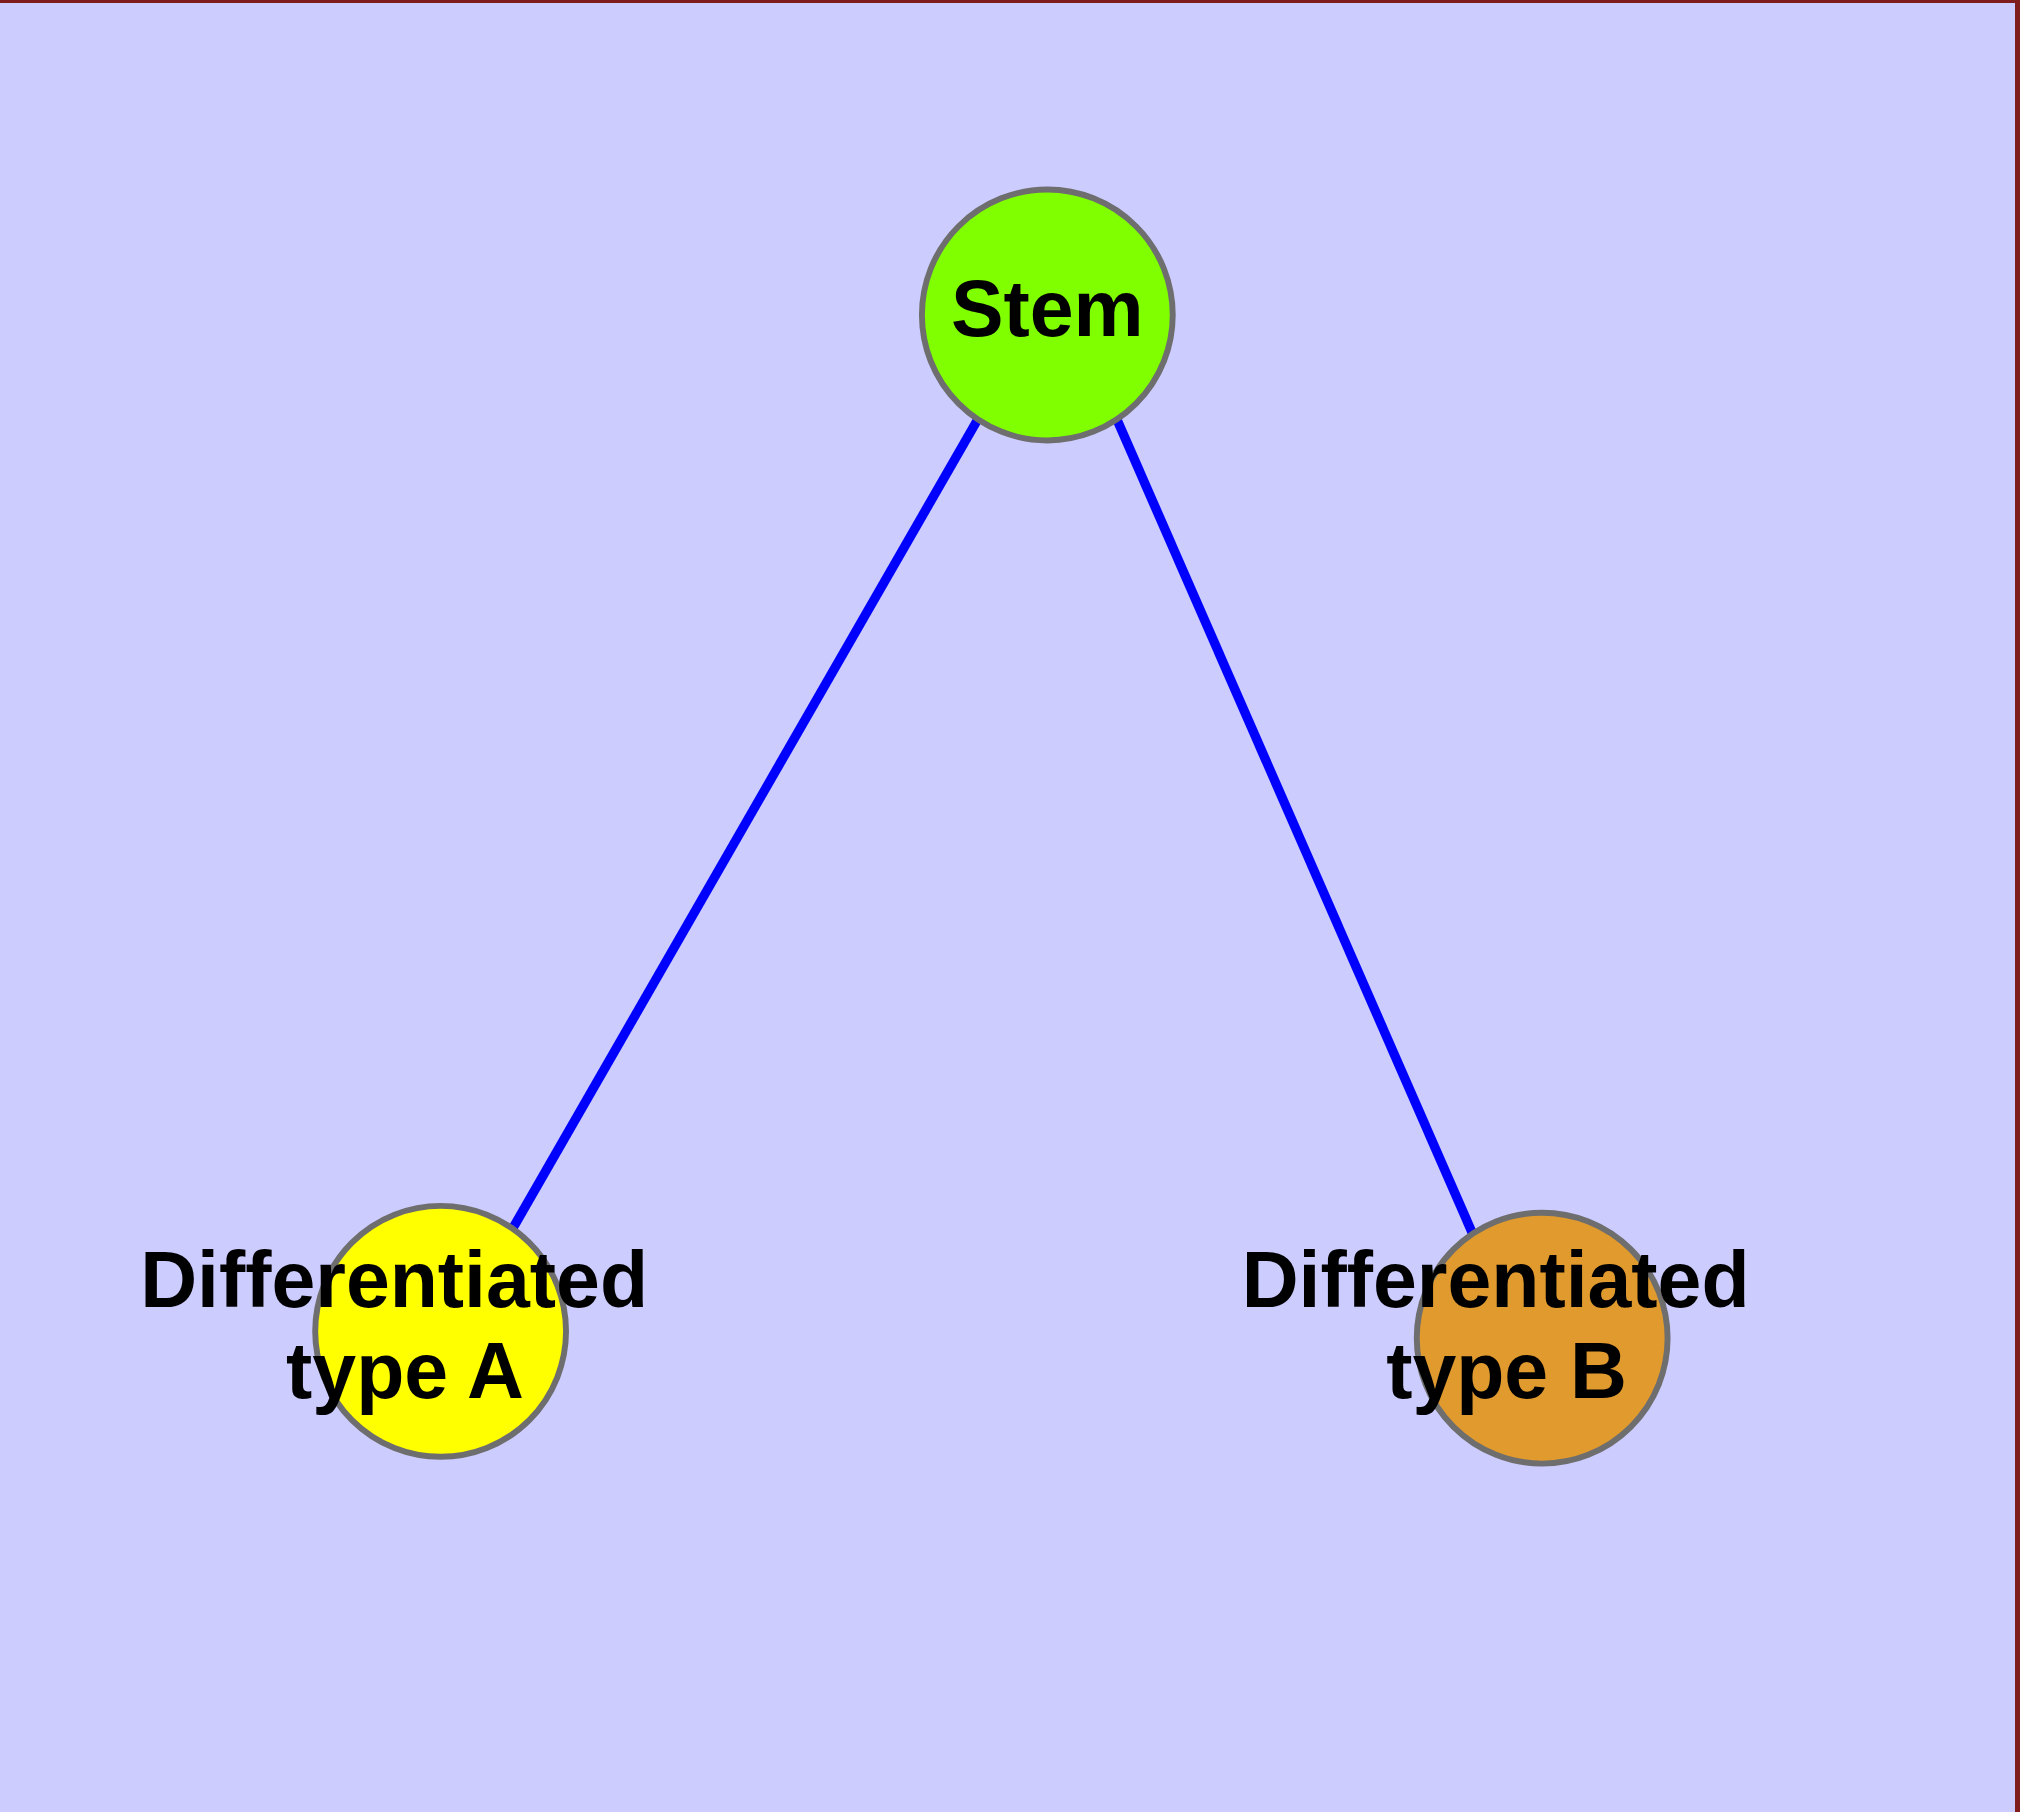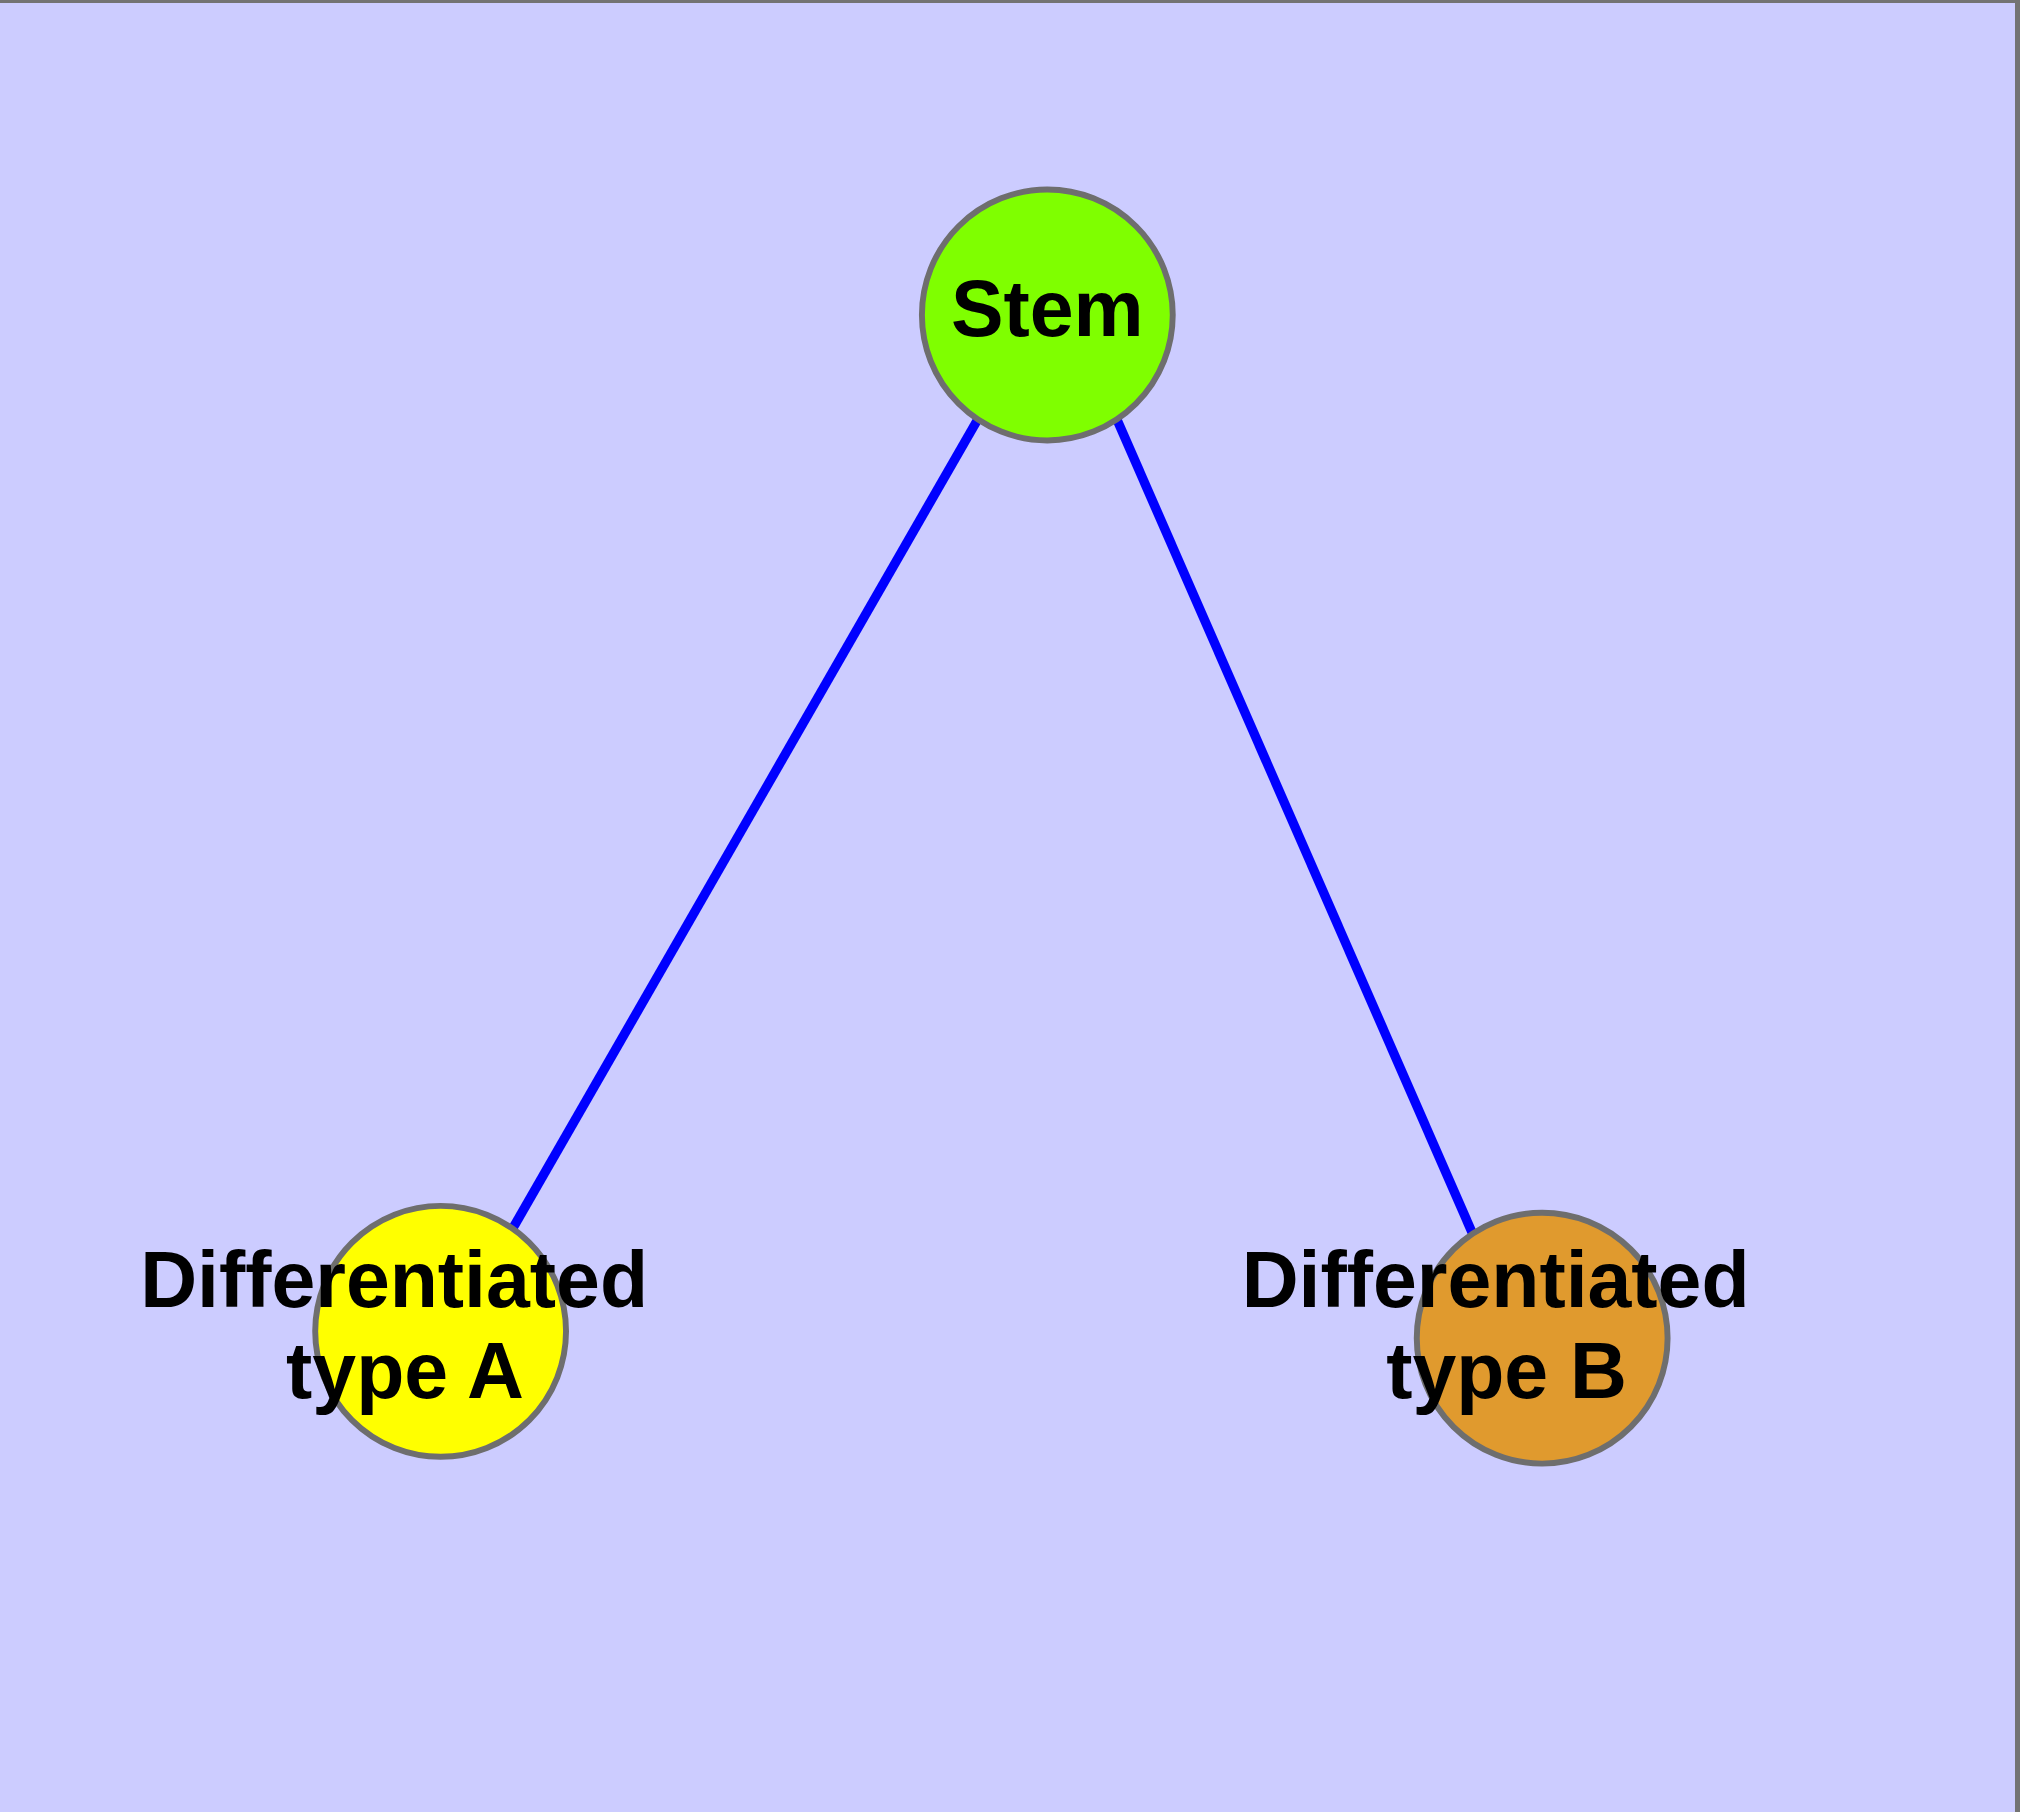--- a/index.html
+++ b/index.html
@@ -4,21 +4,21 @@
 <style>
   html, body {
     margin: 0;
     padding: 0;
     background: #ffffff;
   }
   #canvas {
     position: relative;
     width: 2021px;
     height: 1812px;
-    background: #737373;
+    background: #7f1d1d;
     overflow: hidden;
     font-family: "Liberation Sans", sans-serif;
   }
   #plot-area {
     position: absolute;
     left: 0;
     top: 3.4px;
     width: 2015px;
     height: 1809px;
     background: #ccccff;

